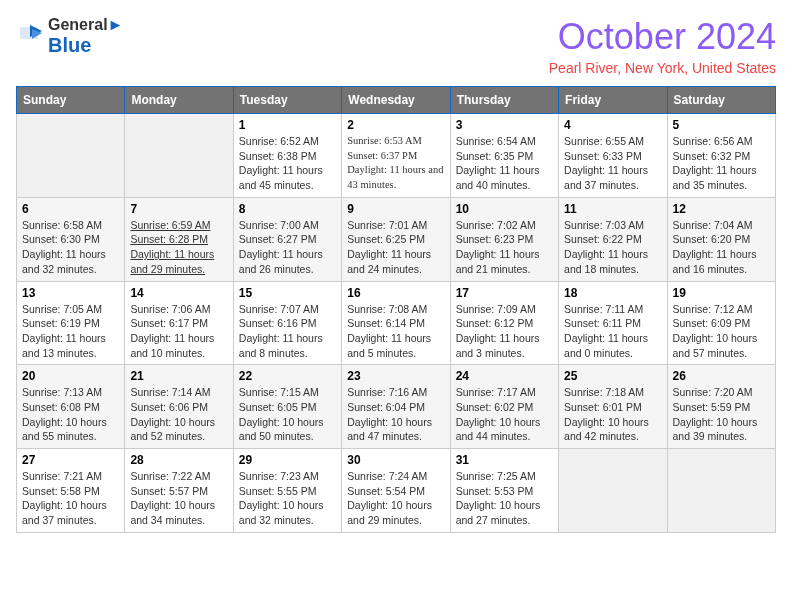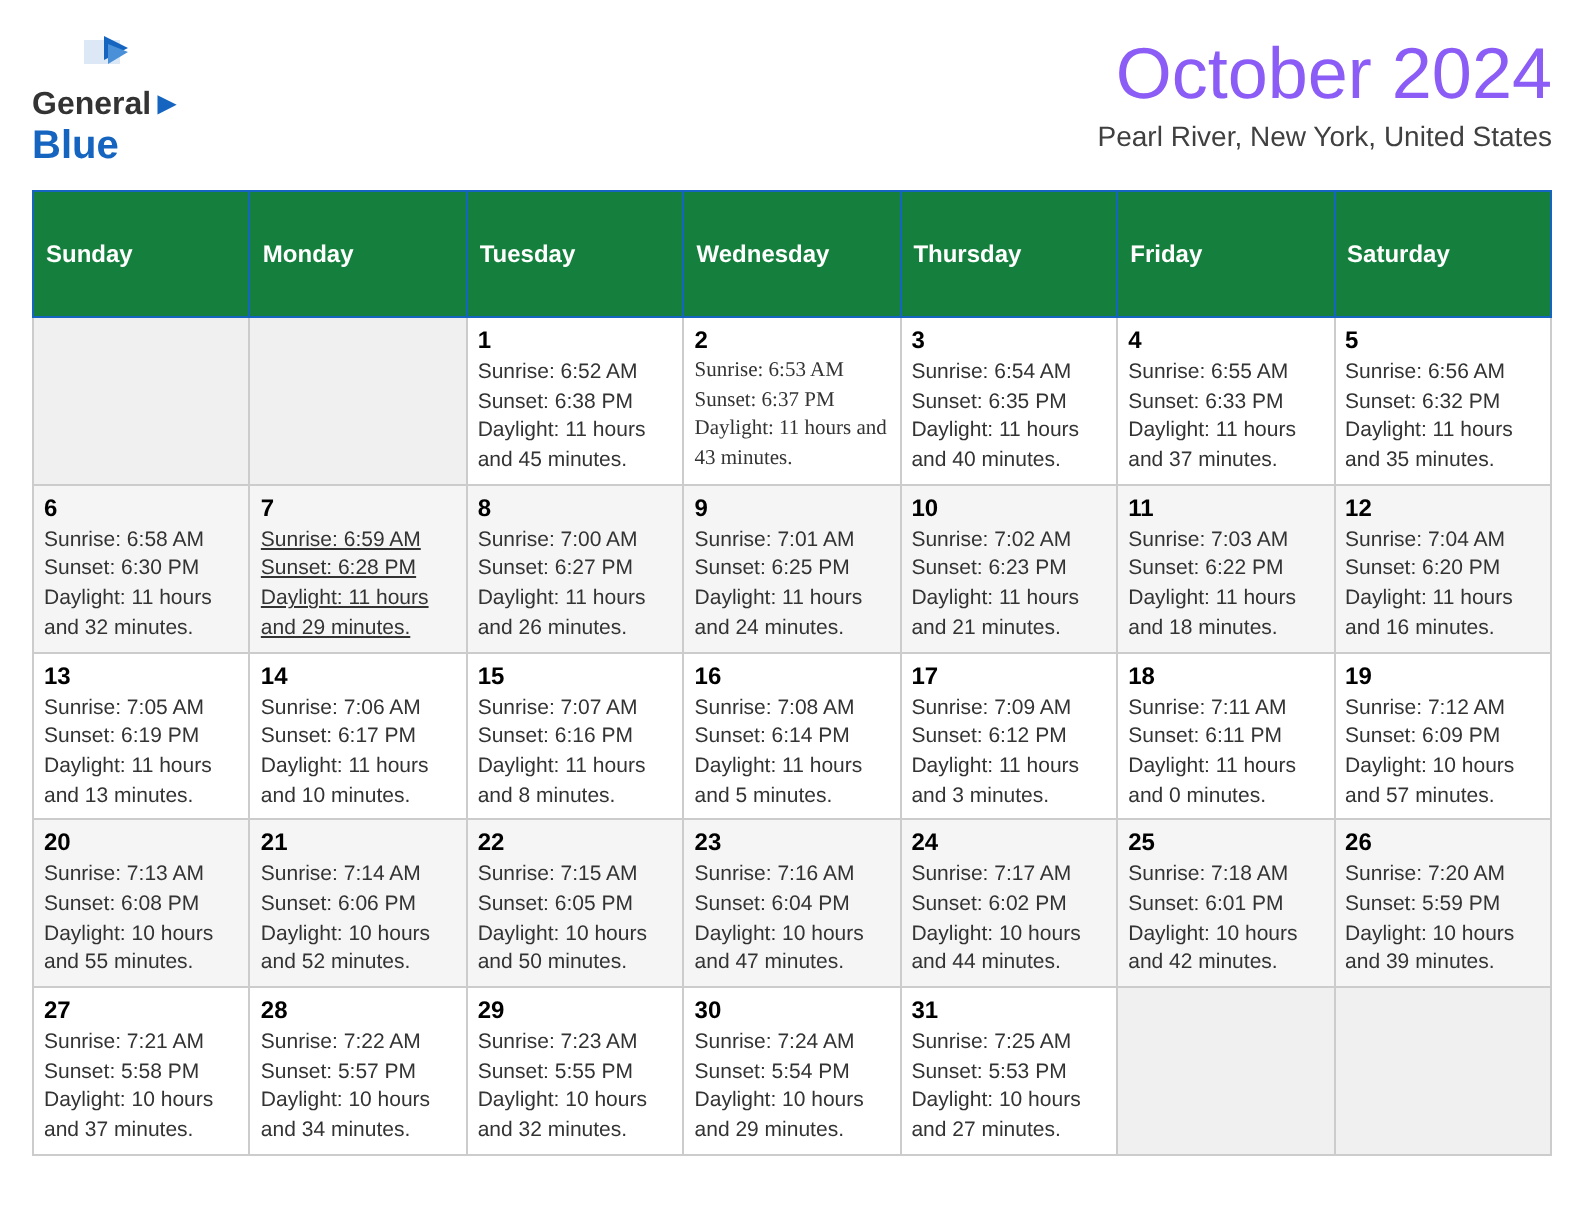--- a/index.html
+++ b/index.html
@@ -12,49 +12,48 @@
     }
     .header-area {
       display: flex;
       justify-content: space-between;
       align-items: flex-start;
       margin-bottom: 10px;
     }
     .logo {
       display: flex;
       align-items: center;
-      flex-direction: column;
     }
     .logo-icon {
       width: 28px;
       height: 28px;
       margin-right: 4px;
     }
     .title-area {
       text-align: right;
     }
     .month-title {
       font-size: 36px;
       color: #8b5cf6;
       font-weight: normal;
     }
     .location {
       font-size: 14px;
-      color: #404040;
+      color: #ef4444;
       margin-top: 2px;
     }
     table {
       width: 100%;
       border-collapse: collapse;
       font-size: 11px;
     }
     thead tr th {
-      background-color: #15803d;
+      background-color: #737373;
       color: #fff;
-      padding: 24px 6px;
+      padding: 6px 6px;
       text-align: left;
       font-size: 12px;
       font-weight: bold;
       border: 1px solid #1565c0;
     }
     tbody tr td {
       border: 1px solid #ccc;
       vertical-align: top;
       padding: 4px 5px;
       width: 108px;

